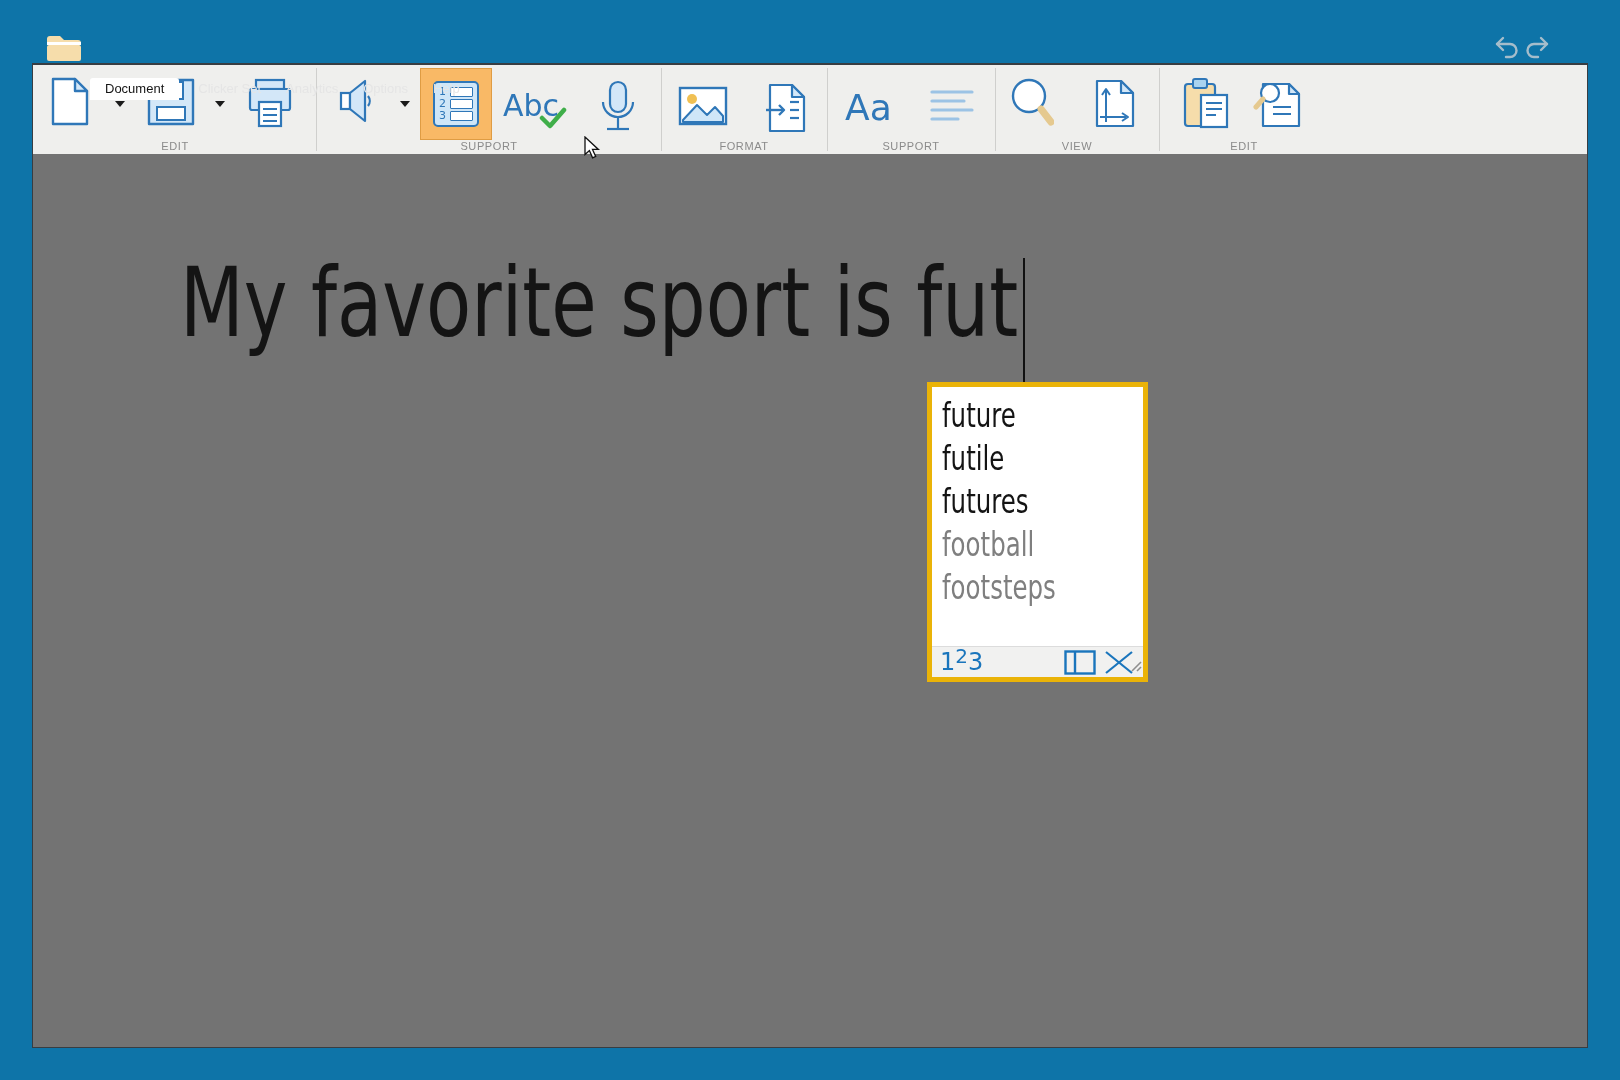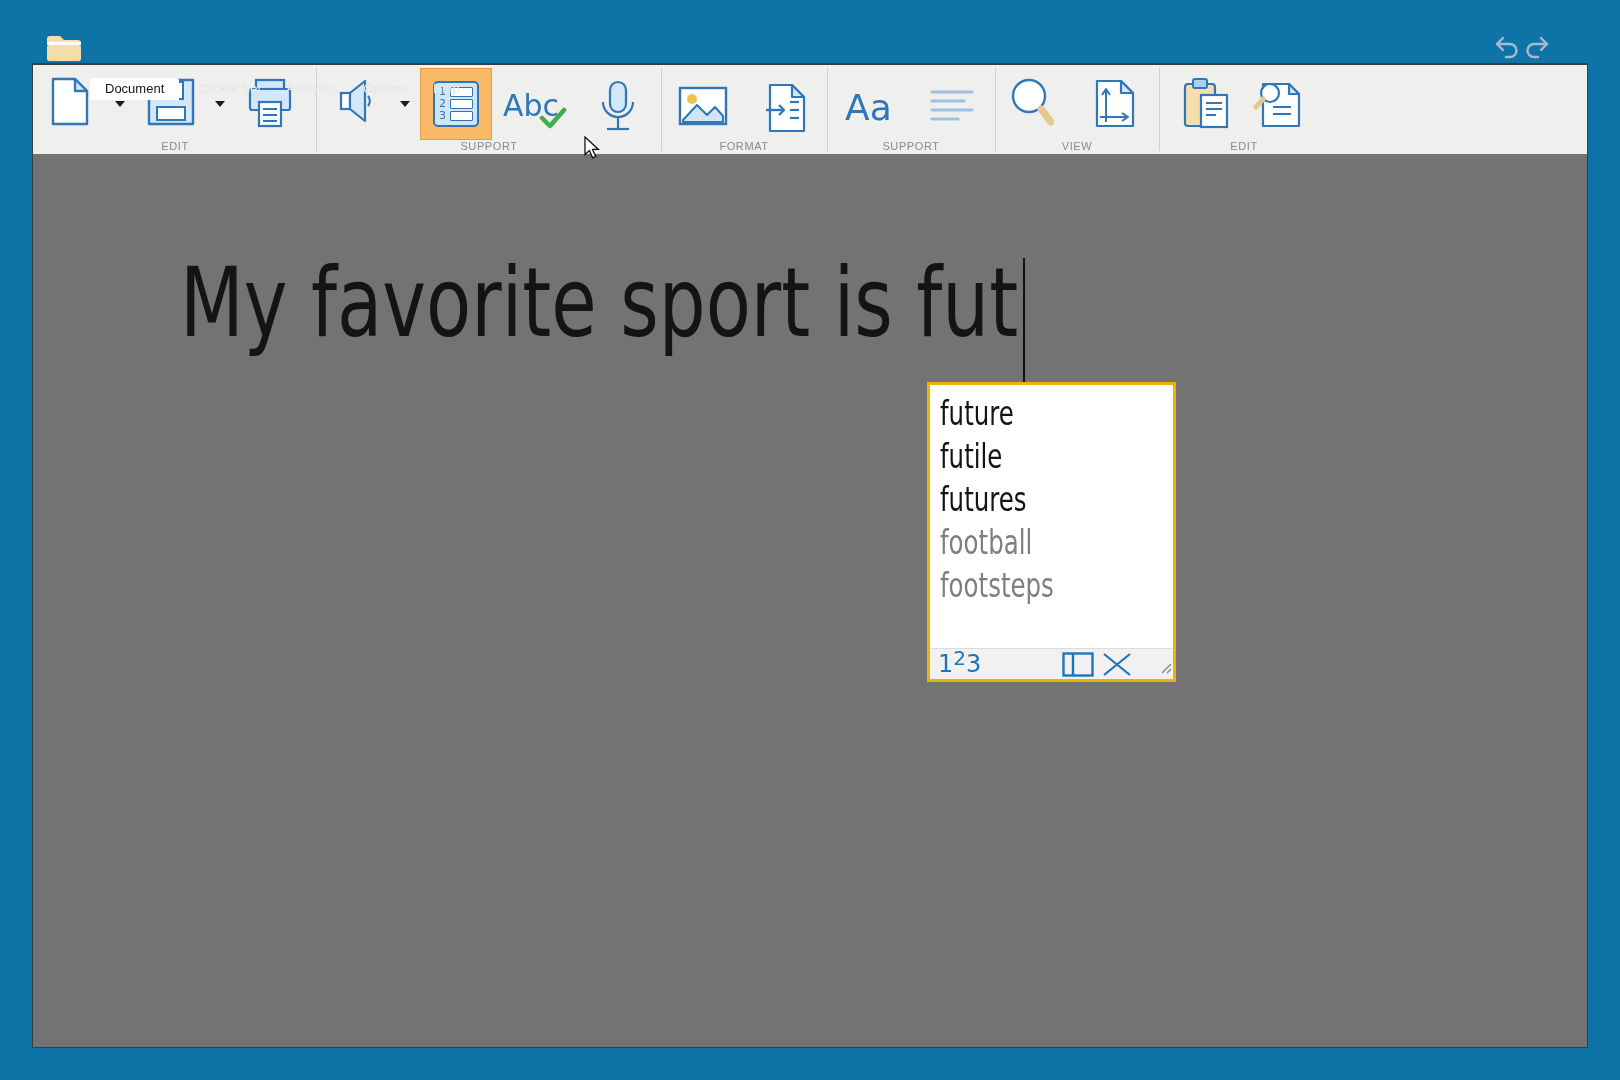--- a/index.html
+++ b/index.html
@@ -41,22 +41,22 @@
   .abc-check{position:absolute;right:-8px;bottom:-6px;}
 
   
   .page{position:absolute;left:33px;top:154px;width:1554px;height:893px;background:#737373;}
   .doc-text{position:absolute;left:147px;top:101px;font-family:"DejaVu Sans",sans-serif;
     font-size:96px;line-height:1;color:#141414;white-space:nowrap;
     transform:scaleX(0.77);transform-origin:0 0;}
   .caret{position:absolute;left:990px;top:104px;width:2px;height:124px;background:#111;}
 
   
-  .popup{position:absolute;left:894px;top:228px;width:249px;height:300px;background:#ffffff;
-    border:3px solid #eab308;box-sizing:border-box;}
+  .popup{position:absolute;left:894px;top:228px;width:221px;height:300px;background:#ffffff;
+    border:5px solid #eab308;box-sizing:border-box;}
   .pw-list{position:absolute;left:0;top:0;right:0;bottom:31px;padding:7px 0 0 10px;overflow:hidden;}
   .pw-row{height:43px;line-height:43px;cursor:pointer;}
   .pw-row span{display:inline-block;font-family:"DejaVu Sans",sans-serif;font-size:34px;color:#141414;
     transform:scaleX(0.72);transform-origin:0 50%;white-space:nowrap;}
   .pw-row.muted span{color:#7f7f7f;}
   .pw-footer{position:absolute;left:0;bottom:0;width:100%;height:31px;background:#f1f1f0;
     border-top:1px solid #dcdcdc;box-sizing:border-box;}
   .pw-123{position:absolute;left:8px;top:2px;color:#1a75bc;font-family:"DejaVu Sans",sans-serif;
     font-size:24px;cursor:pointer;line-height:26px;}
   .pw-123 .raised{font-size:20px;position:relative;top:-7px;}

